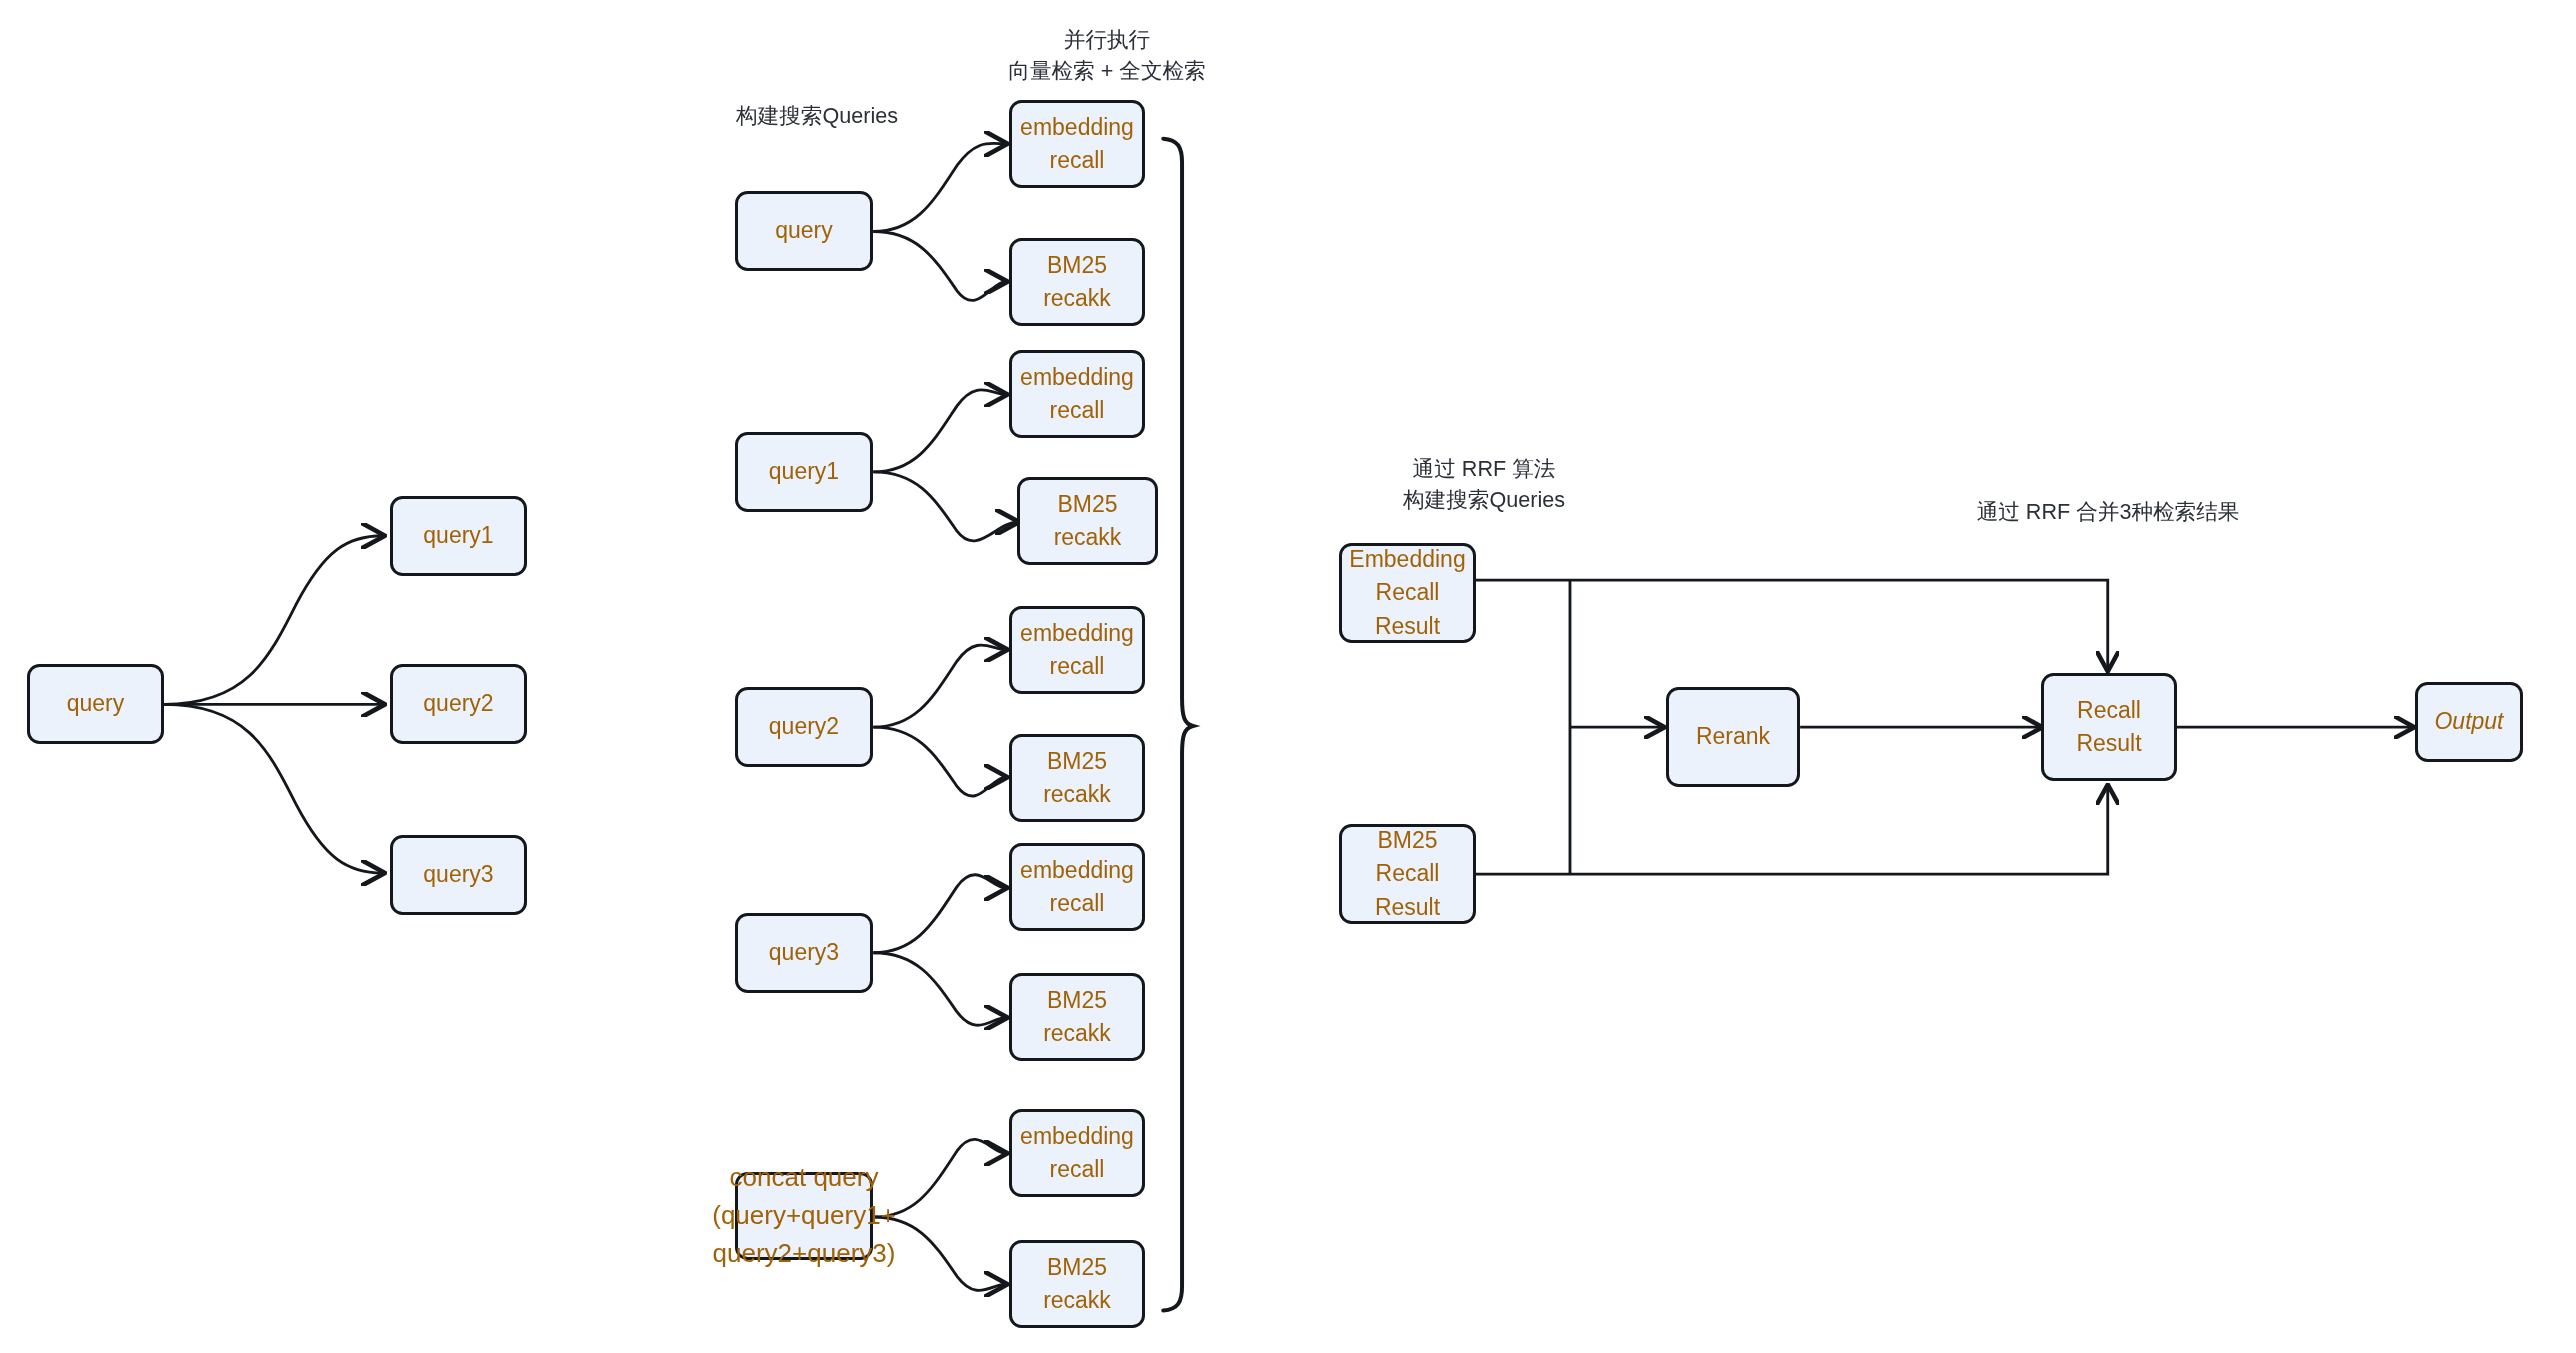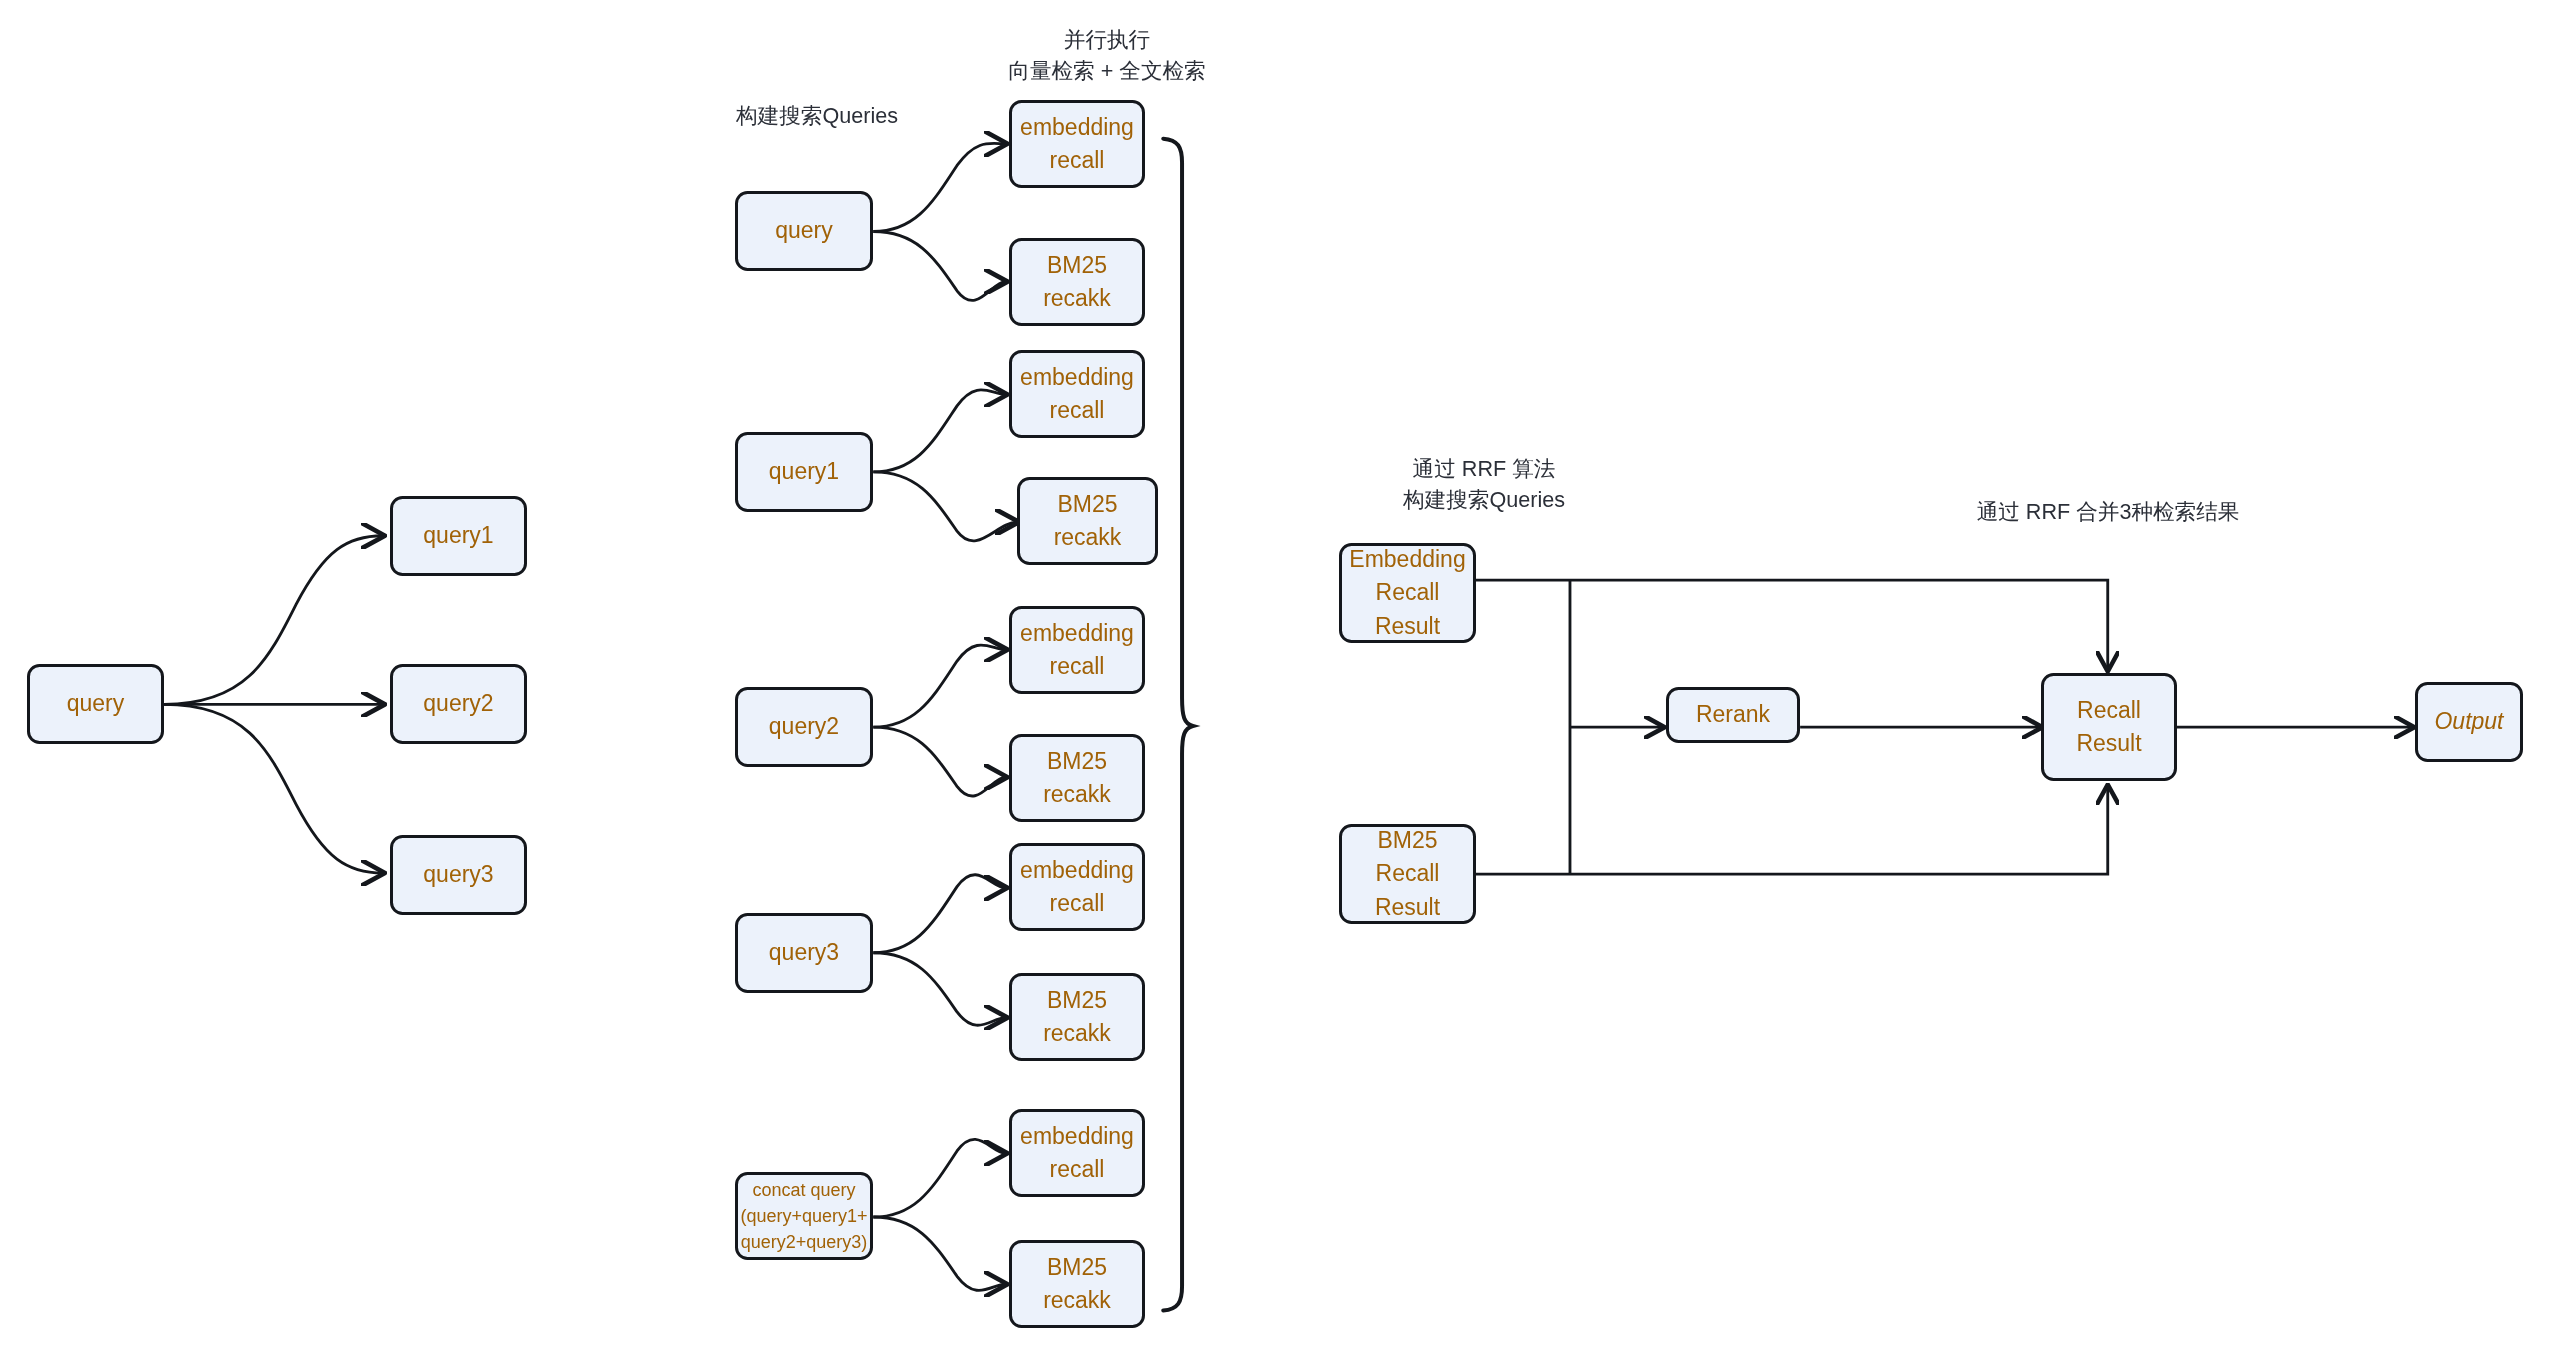--- a/index.html
+++ b/index.html
@@ -117,21 +117,21 @@
 
   <div class="note" style="left:817px; top:100px; width:262px;">构建搜索Queries</div>
 
   <div class="note" style="left:1107px; top:24px; width:353px;">并行执行
 向量检索 + 全文检索</div>
 
   <div class="node" style="left:735px; top:191px; width:138px; height:80px;">query</div>
   <div class="node" style="left:735px; top:432px; width:138px; height:80px;">query1</div>
   <div class="node" style="left:735px; top:687px; width:138px; height:80px;">query2</div>
   <div class="node" style="left:735px; top:913px; width:138px; height:80px;">query3</div>
-  <div class="node" style="left:735px; top:1172px; width:138px; height:88px; font-size:18px;">concat query
+  <div class="node" style="left:735px; top:1172px; width:138px; height:88px; font-size:26px;">concat query
 (query+query1+
 query2+query3)</div>
 
   <div class="node" style="left:1009px; top:100px; width:136px; height:88px;">embedding
 recall</div>
   <div class="node" style="left:1009px; top:238px; width:136px; height:88px;">BM25
 recakk</div>
 
   <div class="node" style="left:1009px; top:350px; width:136px; height:88px;">embedding
 recall</div>
@@ -160,21 +160,21 @@
   <div class="note" style="left:2108px; top:496px; width:410px;">通过 RRF 合并3种检索结果</div>
 
   <div class="node" style="left:1339px; top:543px; width:137px; height:100px;">Embedding
 Recall
 Result</div>
 
   <div class="node" style="left:1339px; top:824px; width:137px; height:100px;">BM25
 Recall
 Result</div>
 
-  <div class="node" style="left:1666px; top:687px; width:134px; height:56px;">Rerank</div>
+  <div class="node" style="left:1666px; top:687px; width:134px; height:100px;">Rerank</div>
 
   <div class="node" style="left:2041px; top:673px; width:136px; height:108px;">Recall
 Result</div>
 
   <div class="node" style="left:2415px; top:682px; width:108px; height:80px;font-style:italic;">Output</div>
 
 </div>
 
 
 </body></html>

